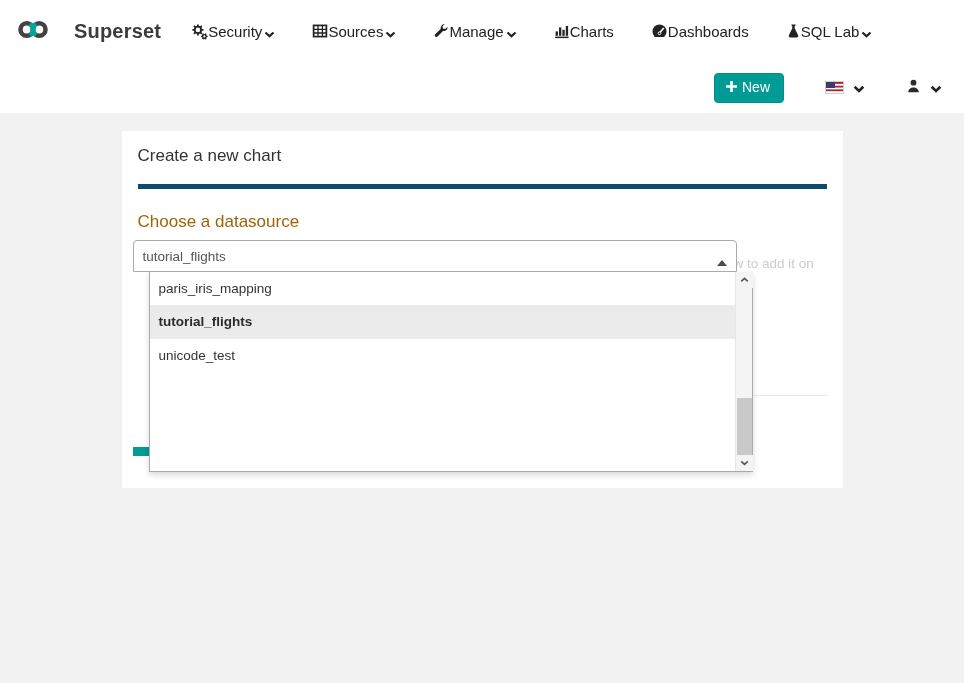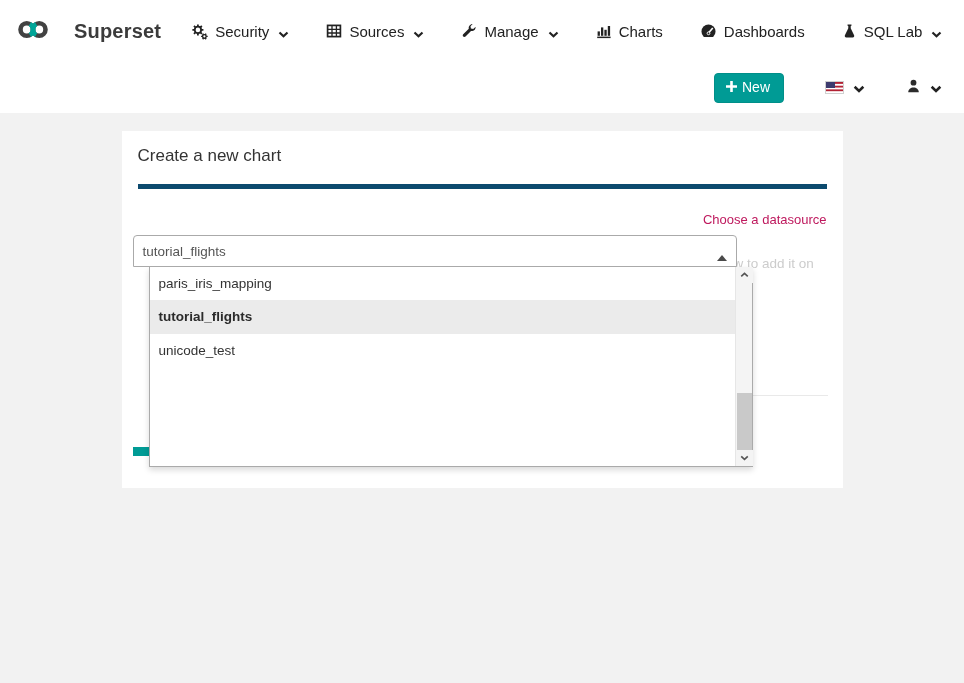--- a/index.html
+++ b/index.html
@@ -12,21 +12,21 @@
   }
   
   .navbar { background: #fff; width: 100%; height: 113px; }
   .nav-row1 {
     display: flex; align-items: center; height: 62px; padding: 0 16px;
   }
   .brand { display: flex; align-items: center; gap: 24px; margin-right: 30px; cursor: pointer; }
   .brand-name { font-size: 20px; font-weight: bold; color: #3b3b3b; letter-spacing: .2px; }
   .nav-items { display: flex; align-items: center; gap: 37px; }
   .nav-item {
-    display: flex; align-items: center; gap: 7px;
+    display: flex; align-items: center; 
     font-size: 15px; color: #222; cursor: pointer; white-space: nowrap;
   }
   .nav-item svg.glyph { display: block; }
   .caret { margin-left: 2px; margin-top: 3px; }
   .nav-row2 {
     display: flex; align-items: center; justify-content: flex-end;
     height: 51px; padding: 0 22px; gap: 41px;
   }
   .btn-new {
     display: inline-flex; align-items: center; gap: 5px;
@@ -49,21 +49,21 @@
     position: relative;
     width: 721px; height: 357px;
     margin: 18px auto 0;
     background: #fff;
   }
   .panel-inner { padding: 15px 16px 0; }
   .panel-title {
     font-size: 17px; font-weight: normal; color: #333;
     padding-bottom: 18px; border-bottom: 5px solid #0c4a6e;
   }
-  .ds-label { margin-top: 23px; font-size: 13px; color: #be185d; text-align: right; }
+  .ds-label { margin-top: 23px; font-size: 17px; color: #a16207; }
   .select-wrap { position: relative; margin-left: -5px; margin-top: 8px; width: 604px; }
   .select-box {
     position: relative; width: 604px; height: 32px;
     border: 1px solid #aaa; border-radius: 4px 4px 0 0; background: #fff;
     display: flex; align-items: center; padding: 0 26px 0 9px;
     font-size: 13.5px; color: #555; cursor: pointer; z-index: 3;
   }
   .select-arrow { position: absolute; right: 9px; top: 13px; }
   .dd-menu {
     position: absolute; left: 16px; top: 32px; width: 604px; height: 200px;

